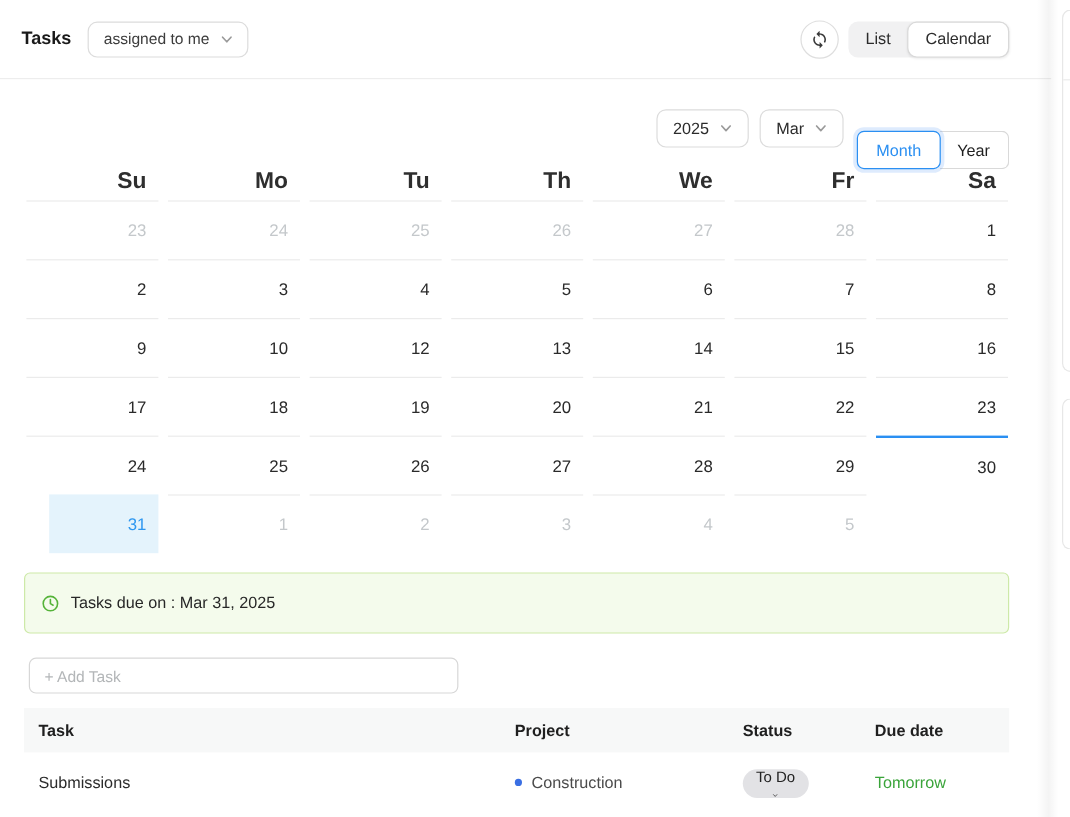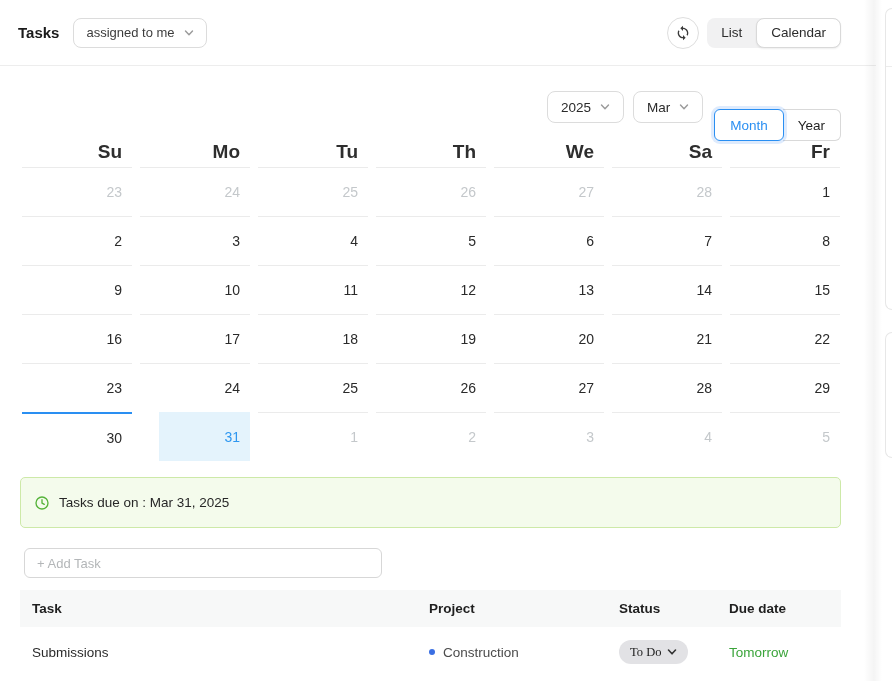--- a/index.html
+++ b/index.html
@@ -74,21 +74,21 @@
   .tt-header{display:grid;grid-template-columns:397px 190px 110px 1fr;height:37px;
     background:#f7f8f8;align-items:center;font-size:13.5px;font-weight:700;color:#1f1f1f;}
   .tt-header > div{padding-left:12px;}
   .tt-row{display:grid;grid-template-columns:397px 190px 110px 1fr;height:50px;
     align-items:center;font-size:13.5px;color:#2b2b2b;}
   .tt-row > div{padding-left:12px;}
   .proj{display:flex;align-items:center;gap:8px;color:#4b4b4b;}
   .proj-dot{width:6px;height:6px;border-radius:50%;background:#3a6fe3;flex:none;}
   .status-pill{display:inline-flex;align-items:center;gap:6px;background:#e2e2e5;
     border:none;border-radius:14px;height:24px;padding:0 11px;font-size:12.5px;
-    color:#222;cursor:pointer;font-family:Liberation Serif, serif;}
+    color:#222;cursor:pointer;font-family:Liberation Sans, sans-serif;flex-direction:column;}
   .due{color:var(--due-green);}
 
   
   .edge-shadow{position:absolute;left:864px;top:0;width:18px;height:681px;pointer-events:none;
     background:linear-gradient(to right,rgba(0,0,0,0),rgba(0,0,0,.045) 55%,rgba(0,0,0,0));}
   .sliver{position:absolute;left:885px;width:7px;background:#fff;border:1px solid #e7e7e7;
     border-right:none;border-radius:8px 0 0 8px;}
   .sliver-1{top:8px;height:302px;}
   .sliver-1::after{content:"";position:absolute;left:0;right:0;top:57px;height:1px;background:#ececec;}
   .sliver-2{top:332px;height:126px;}
@@ -137,39 +137,38 @@
       <button class="p-btn plain">Year</button>
     </div>
   </div>
 
   <div class="cal-grid">
       <div class="cal-head">Su</div>
       <div class="cal-head">Mo</div>
       <div class="cal-head">Tu</div>
       <div class="cal-head">Th</div>
       <div class="cal-head">We</div>
+      <div class="cal-head">Fr</div>
       <div class="cal-head">Sa</div>
-      <div class="cal-head">Fr</div>
       <div class="cal-cell muted">23</div>
       <div class="cal-cell muted">24</div>
       <div class="cal-cell muted">25</div>
       <div class="cal-cell muted">26</div>
       <div class="cal-cell muted">27</div>
       <div class="cal-cell muted">28</div>
       <div class="cal-cell">1</div>
       <div class="cal-cell">2</div>
       <div class="cal-cell">3</div>
       <div class="cal-cell">4</div>
       <div class="cal-cell">5</div>
       <div class="cal-cell">6</div>
       <div class="cal-cell">7</div>
       <div class="cal-cell">8</div>
       <div class="cal-cell">9</div>
       <div class="cal-cell">10</div>
-      <div class="cal-cell">11</div>
       <div class="cal-cell">12</div>
       <div class="cal-cell">13</div>
       <div class="cal-cell">14</div>
       <div class="cal-cell">15</div>
       <div class="cal-cell">16</div>
       <div class="cal-cell">17</div>
       <div class="cal-cell">18</div>
       <div class="cal-cell">19</div>
       <div class="cal-cell">20</div>
       <div class="cal-cell">21</div>

